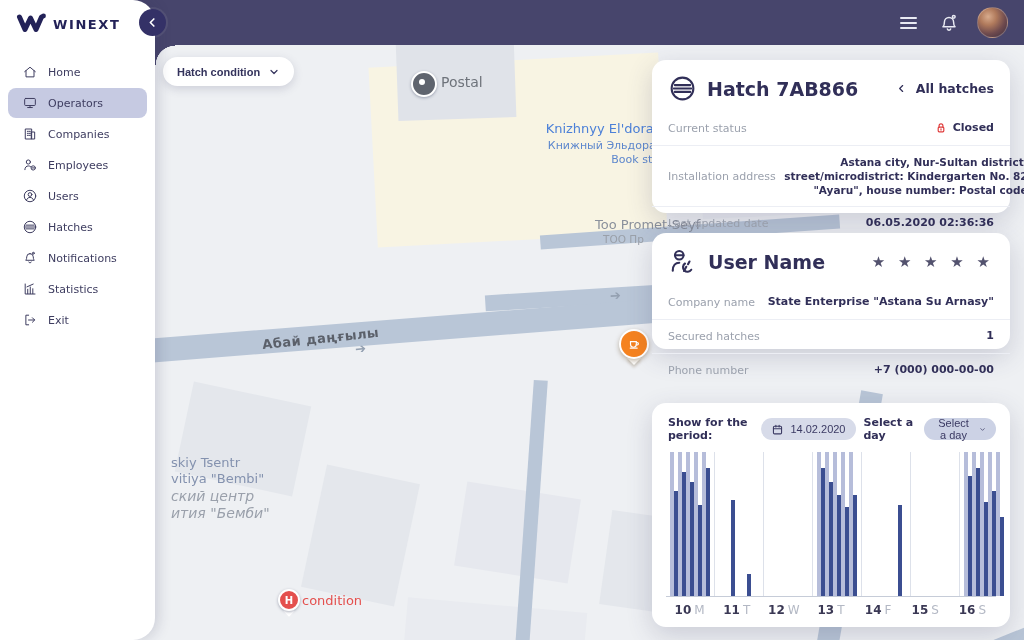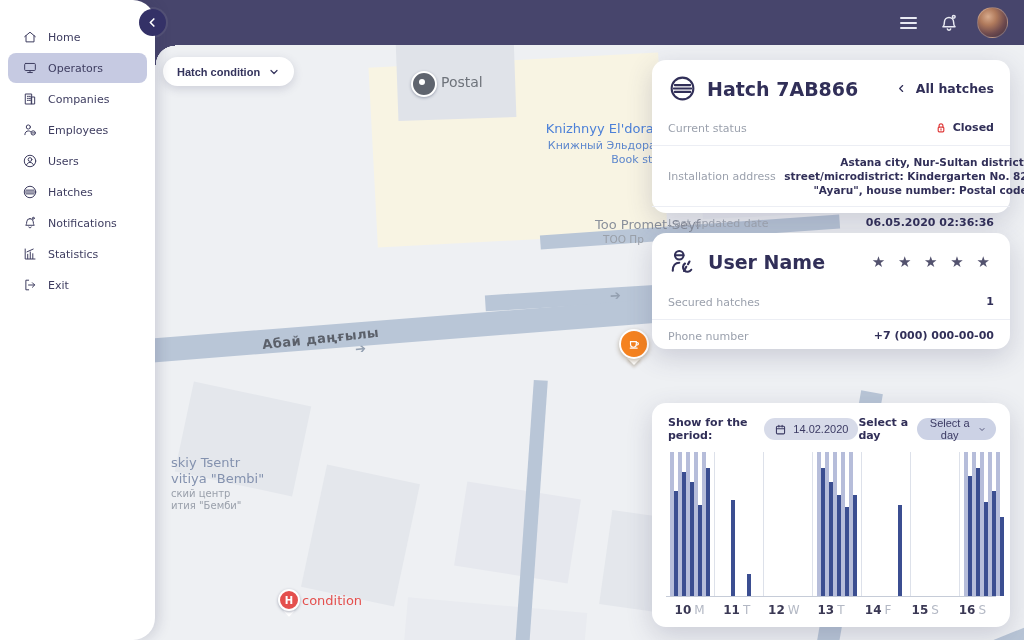--- a/index.html
+++ b/index.html
@@ -43,21 +43,21 @@
   .filter-pill span{font-size:11px;font-weight:bold;color:#34335c;}
   
   .t-skada{color:#6e737b;font-size:14px;}
   .t-blue{color:#4c80d8;text-align:right;width:190px;line-height:1.3;}
   .t-blue .l1{font-size:13px;}
   .t-blue .l2,.t-blue .l3{font-size:11px;color:#5d87cd;display:block;}
   .t-promet{color:#8b919c;font-size:13px;line-height:1.25;}
   .t-promet .l2{font-size:10.5px;color:#9aa0a9;display:block;padding-left:8px;}
   .t-street{color:#5b606a;font-size:13px;font-weight:bold;letter-spacing:.5px;transform:rotate(-6deg);}
   .t-bembi{color:#8492af;font-size:13px;line-height:1.25;}
-  .t-bembi .small{font-size:10px;color:#9aa0ab;display:block;}
+  .t-bembi .small{font-size:14px;color:#9aa0ab;display:block;font-style:italic;}
   .t-emerg{color:#e4504e;font-size:13px;}
   
   .sidebar{position:absolute;left:0;top:0;width:155px;height:640px;background:#fff;z-index:3;
     border-radius:0 22px 22px 0;box-shadow:3px 0 14px rgba(40,40,80,.18);}
   .logo{display:flex;align-items:center;gap:7px;padding:13px 0 0 16px;}
   .logo-text{font-size:13px;font-weight:bold;color:#232258;letter-spacing:1.6px;}
   .nav{margin-top:22px;display:flex;flex-direction:column;gap:1px;padding:0 8px;}
   .nav-item{display:flex;align-items:center;gap:10px;height:30px;padding:0 0 0 14px;border-radius:8px;cursor:pointer;}
   .nav-item .lab{font-size:11px;font-weight:500;color:#3e3d60;}
   .nav-item.active{background:#c6cae2;}
@@ -76,21 +76,21 @@
   .rows{display:flex;flex-direction:column;}
   .row{display:flex;align-items:center;justify-content:space-between;padding:9px 16px;border-bottom:1px solid #eceef4;}
   .rows .row:last-child{border-bottom:none;}
   .row .rlab{font-size:11px;color:#9ba1ad;flex:0 0 auto;}
   .row .rval{font-size:11px;font-weight:bold;color:#312f58;text-align:right;max-width:252px;line-height:1.35;
     display:flex;align-items:center;gap:5px;justify-content:flex-end;}
   .card-hatch{top:60px;height:153px;}
   .card-user{top:233px;height:116px;}
   .card-chart{top:403px;height:224px;}
   
-  .chart-head{display:flex;align-items:center;padding:13px 14px 6px 16px;}
+  .chart-head{display:flex;align-items:center;gap:8px;padding:13px 14px 6px 16px;}
   .chart-head .lbl{font-size:11px;font-weight:bold;color:#312f58;}
   .pill{display:flex;align-items:center;gap:6px;border:none;border-radius:11px;height:22px;padding:0 10px;cursor:pointer;}
   .pill span{font-size:11px;color:#3b3a63;font-weight:500;}
   .pill-date{background:#d7dbe9;}
   .pill-select{background:#ccd2e5;margin-left:2px;}
   .plot{display:flex;height:144px;margin:4px 14px 0 14px;border-bottom:1px solid #c6ccd8;}
   .day-group{flex:1;display:flex;align-items:flex-end;justify-content:space-between;padding:0 4px;border-left:1px solid #dde1ea;}
   .day-group:first-child{border-left:none;}
   .bar{width:4px;border-radius:0;}
   .plot-labels{display:flex;margin:6px 14px 0 14px;}
@@ -184,20 +184,27 @@
   <button class="filter-pill">
     <span>Hatch condition</span>
     <svg width="12" height="12" viewBox="0 0 24 24" fill="none" stroke="#34335c" stroke-width="2.4" stroke-linecap="round" stroke-linejoin="round">
         <path d="M6 9 l6 6 6-6"></path>
       </svg>
   </button>
 </div>
 <div class="corner-notch"></div>
 
 <aside class="sidebar">
+  <div class="logo">
+    <svg width="30" height="22" viewBox="0 0 30 22" fill="none">
+      <path d="M3.5 4 L9 16.5 L14.5 5 L20 16.5 L25.5 4" stroke="#232258" stroke-width="5" stroke-linecap="round" stroke-linejoin="round"></path>
+      <circle cx="27.5" cy="3" r="2.4" fill="#232258"></circle>
+    </svg>
+    <span class="logo-text">WINEXT</span>
+  </div>
   <nav class="nav" id="nav">
       <div class="nav-item">
         <svg width="16" height="16" viewBox="0 0 24 24" fill="none" stroke="#3e3d60" stroke-width="1.5" stroke-linecap="round" stroke-linejoin="round">
           <path d="M4 11.5 L12 4.8 L20 11.5"></path>
           <path d="M6 10 V19.3 H18 V10"></path>
         </svg>
         <span class="lab">Home</span>
       </div>
       <div class="nav-item active">
         <svg width="16" height="16" viewBox="0 0 24 24" fill="none" stroke="#3e3d60" stroke-width="1.5" stroke-linecap="round" stroke-linejoin="round">
@@ -316,20 +323,26 @@
       <circle cx="9" cy="6.6" r="3.4"></circle>
       <path d="M5.6 6.6 h6.8"></path>
       <path d="M3.8 19 c0-4.3 2.3-6.4 5.2-6.4"></path>
       <path d="M13.6 13.2 a3.6 3.6 0 1 0 5 5"></path>
       <path d="M14.6 15.8 l-1.8 3.4 M17.2 11.6 l-1.2 2.2"></path>
     </svg>
     <h2>User Name</h2>
     <span class="stars" id="stars">★ ★ ★ ★ ★</span>
   </div>
   <div class="rows" id="user-rows">
+      <div class="row">
+        <span class="rlab">Company name</span>
+        <span class="rval">
+          <span>State Enterprise "Astana Su Arnasy"</span>
+        </span>
+      </div>
       <div class="row">
         <span class="rlab">Secured hatches</span>
         <span class="rval">
           <span>1</span>
         </span>
       </div>
       <div class="row">
         <span class="rlab">Phone number</span>
         <span class="rval">
           <span>+7 (000) 000-00-00</span>

